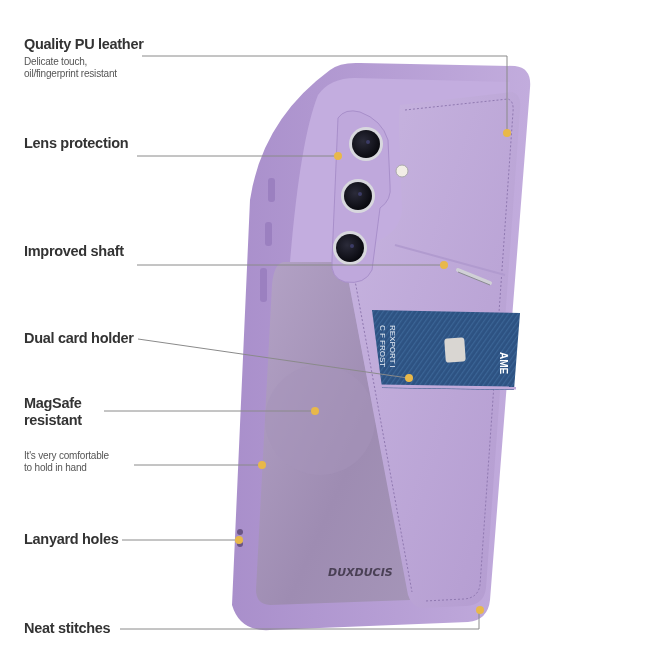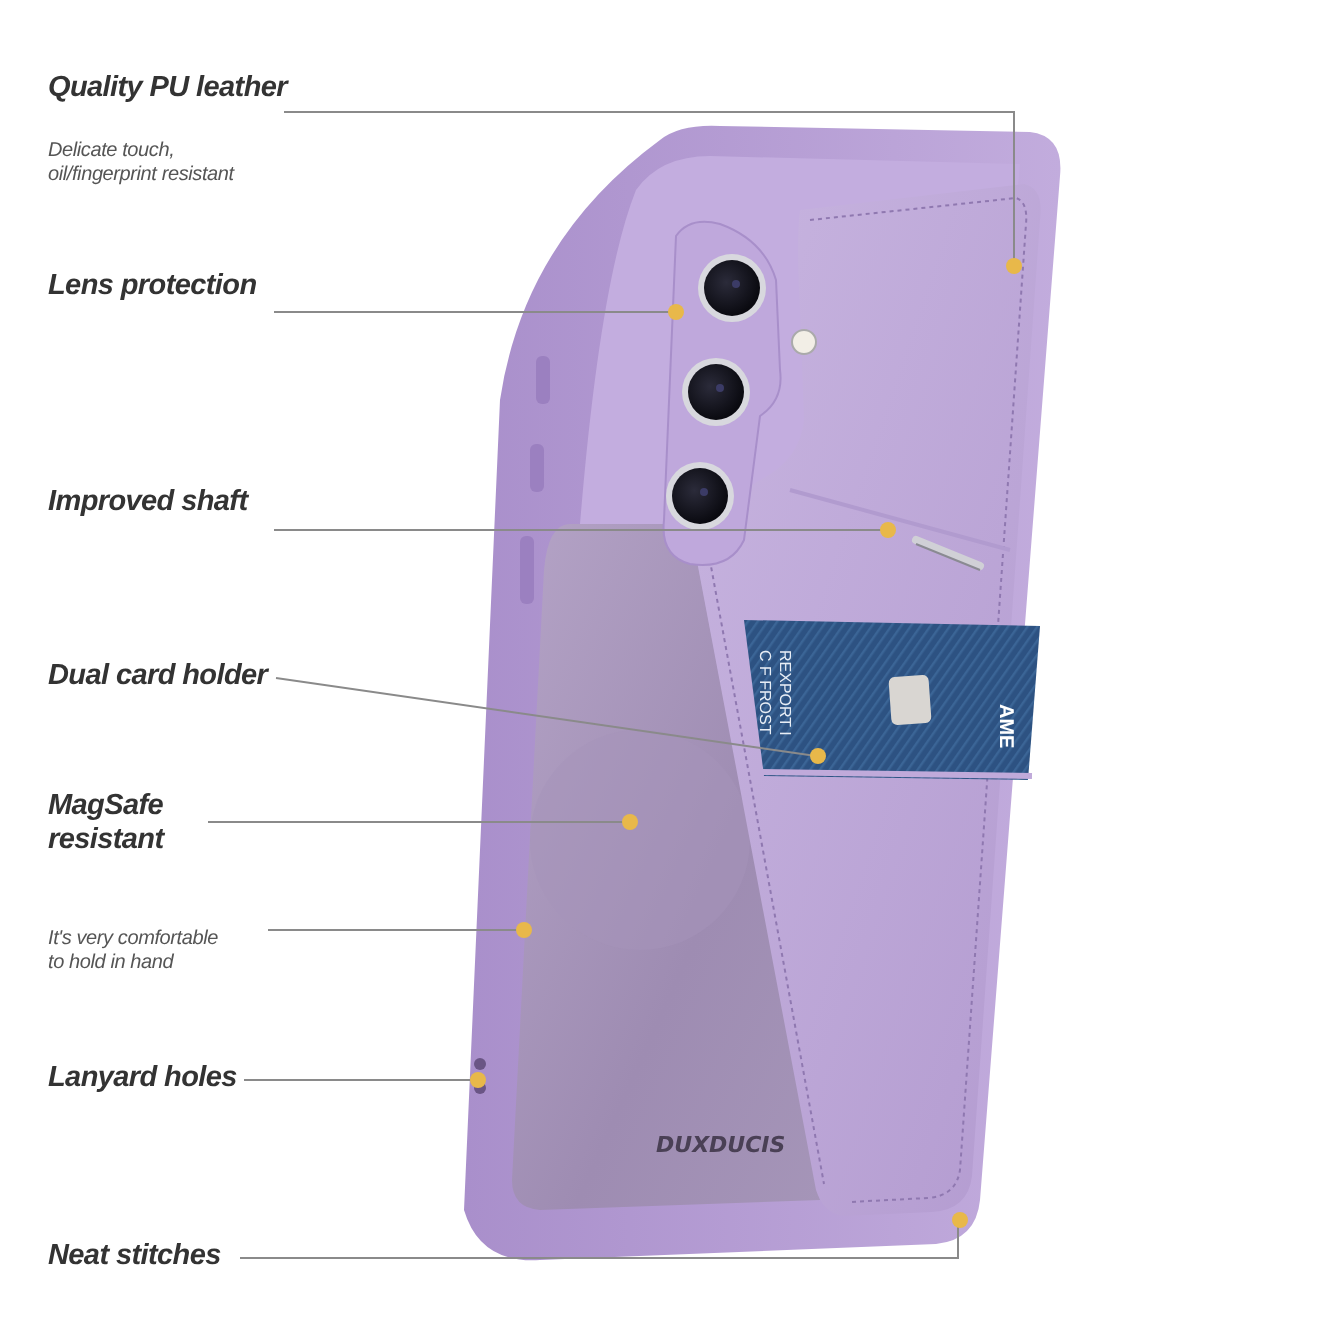--- a/index.html
+++ b/index.html
@@ -1,19 +1,19 @@
 <!DOCTYPE html>
 <html><head>
 <meta charset="utf-8">
 <style>
   html,body{margin:0;padding:0;background:#ffffff;}
   body{width:660px;height:660px;position:relative;overflow:hidden;font-family:"Liberation Sans",sans-serif;}
-  .feature{position:absolute;left:24px;font-style:italic;}
+  .feature{position:absolute;left:24px;}
   .feature .title{font-size:14.5px;font-weight:bold;color:#333333;letter-spacing:-0.3px;line-height:17px;white-space:nowrap;}
-  .feature .desc{font-size:10px;color:#555555;line-height:12px;margin-top:17px;letter-spacing:-0.2px;}
+  .feature .desc{font-size:10px;color:#555555;line-height:12px;margin-top:3px;letter-spacing:-0.2px;}
   svg.stage{position:absolute;left:0;top:0;}
 </style>
 </head>
 <body>
 
 <svg class="stage" width="660" height="660" viewBox="0 0 660 660">
   <defs>
     <linearGradient id="backGrad" x1="0" y1="0" x2="1" y2="1">
       <stop offset="0" stop-color="#b4a3c6"></stop>
       <stop offset="0.6" stop-color="#9e8cb2"></stop>

